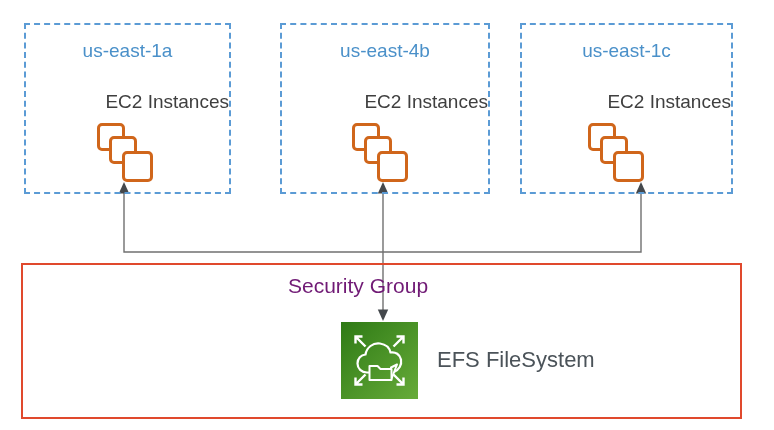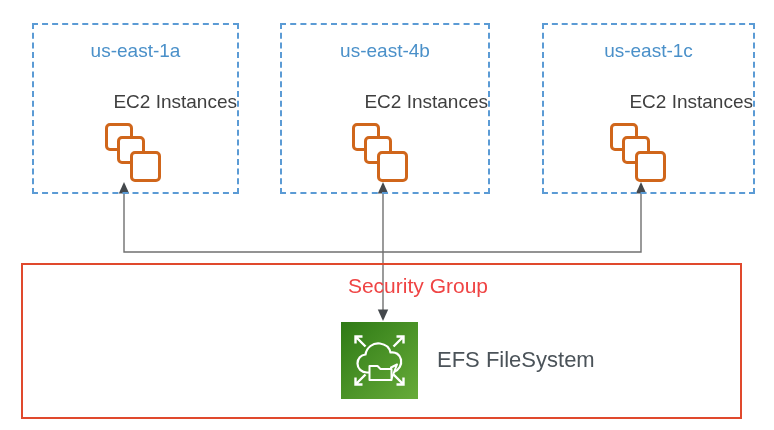--- a/index.html
+++ b/index.html
@@ -2,35 +2,35 @@
 <html><head>
 <meta charset="utf-8">
 <style>
   html,body{margin:0;padding:0;background:#ffffff;}
   .canvas{
     position:relative;width:774px;height:430px;background:#ffffff;
     font-family:"Liberation Sans",sans-serif;overflow:hidden;
   }
   .connectors{position:absolute;left:0;top:0;width:774px;height:430px;pointer-events:none;}
   .az-box{position:absolute;top:23px;height:171px;border:2px dashed #5B9BD5;box-sizing:border-box;background:transparent;}
-  .az-box.z1{left:32px;width:207px;}
+  .az-box.z1{left:24px;width:207px;}
   .az-box.z2{left:280px;width:210px;}
-  .az-box.z3{left:542px;width:213px;}
+  .az-box.z3{left:520px;width:213px;}
   .az-name{position:absolute;top:15px;left:0;width:100%;text-align:center;color:#4A90C9;font-size:19px;}
   .ec2-label{position:absolute;top:66px;left:0;width:100%;text-align:right;color:#3F3F3F;font-size:19px;}
   .ec2-icon{position:absolute;top:98px;width:56px;height:59px;}
   .az-box.z1 .ec2-icon{left:71px;}
   .az-box.z2 .ec2-icon{left:70px;}
   .az-box.z3 .ec2-icon{left:66px;}
   .ec2-sq{position:absolute;box-sizing:border-box;background:#ffffff;border:3.2px solid #D0661B;border-radius:5px;}
   .ec2-sq.s1{left:0;top:0;width:28px;height:28px;}
   .ec2-sq.s2{left:12px;top:13px;width:28px;height:28px;}
   .ec2-sq.s3{left:25px;top:28px;width:31px;height:31px;}
   .sg-box{position:absolute;left:21px;top:263px;width:721px;height:156px;border:2.5px solid #E0492D;box-sizing:border-box;}
-  .sg-label{position:absolute;left:288px;top:274px;width:200px;text-align:right;color:#ef4444;font-size:21px;}
+  .sg-label{position:absolute;left:288px;top:274px;width:200px;text-align:left;color:#701a75;font-size:21px;}
   .efs-icon{position:absolute;left:341px;top:322px;width:77px;height:77px;}
   .efs-label{position:absolute;left:437px;top:347px;color:#4B5359;font-size:22px;}
 </style>
 </head>
 <body>
 
 <div class="canvas">
 
   <svg class="connectors" width="774" height="430" viewBox="0 0 774 430">
     <path d="M124 192 V252 H641 V192" fill="none" stroke="#707070" stroke-width="1.4"></path>

